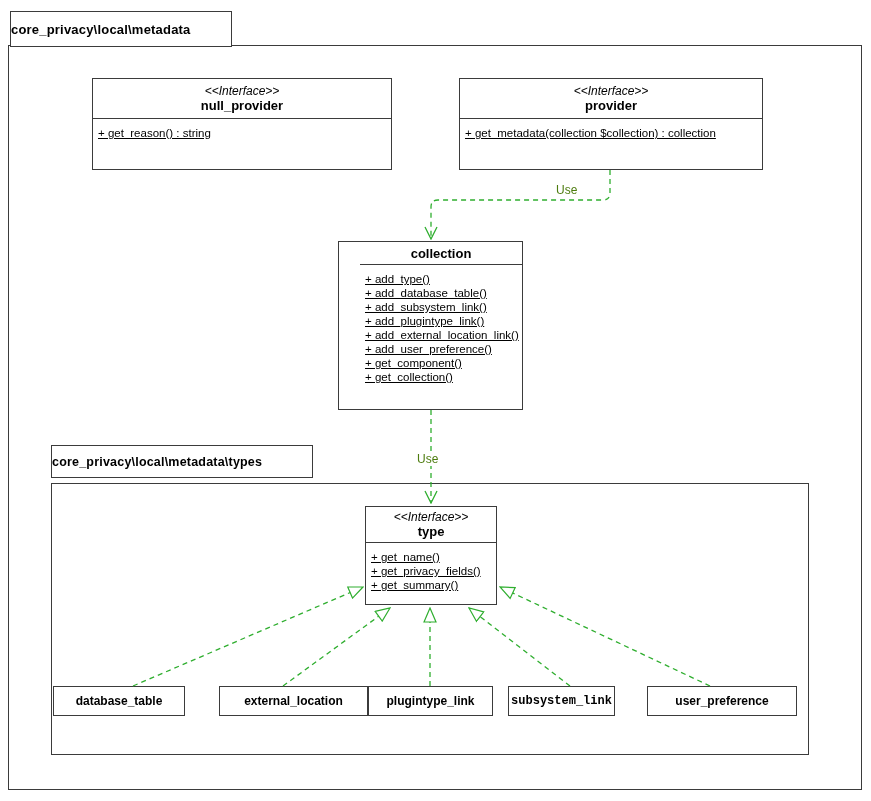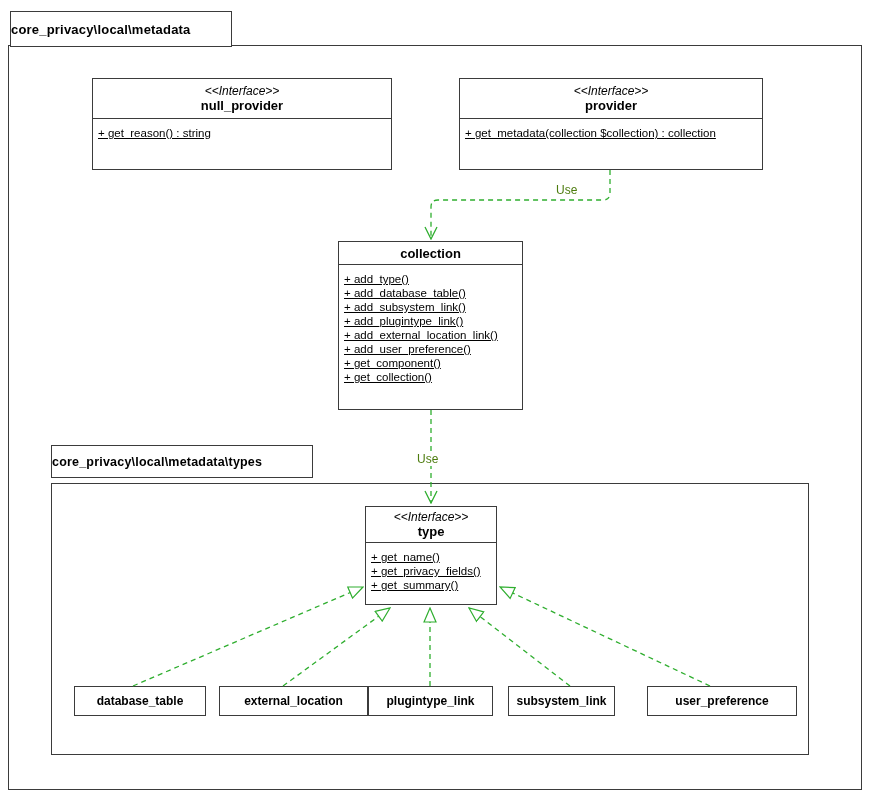--- a/index.html
+++ b/index.html
@@ -63,21 +63,21 @@
   <div class="uml-box" style="left:459px;top:78px;width:304px;height:92px;">
     <div class="uml-head" style="height:40px;">
       <div class="stereotype">&lt;&lt;Interface&gt;&gt;</div>
       <div class="cls-name">provider</div>
     </div>
     <div class="methods">
       <div>+ get_metadata(collection $collection) : collection</div>
     </div>
   </div>
 
-  <div class="uml-box" style="left:338px;top:241px;width:185px;height:169px;">
+  <div class="uml-box" style="left:338px;top:241px;width:185px;height:169px;padding-left:21px;">
     <div class="uml-head" style="height:23px;">
       <div class="cls-name">collection</div>
     </div>
     <div class="methods">
       <div>+ add_type()</div>
       <div>+ add_database_table()</div>
       <div>+ add_subsystem_link()</div>
       <div>+ add_plugintype_link()</div>
       <div>+ add_external_location_link()</div>
       <div>+ add_user_preference()</div>
@@ -91,30 +91,30 @@
       <div class="stereotype">&lt;&lt;Interface&gt;&gt;</div>
       <div class="cls-name">type</div>
     </div>
     <div class="methods">
       <div>+ get_name()</div>
       <div>+ get_privacy_fields()</div>
       <div>+ get_summary()</div>
     </div>
   </div>
 
-  <div class="leaf" style="left:74px;top:686px;width:132px;height:30px;">
+  <div class="leaf" style="left:53px;top:686px;width:132px;height:30px;">
     <span>database_table</span>
   </div>
   <div class="leaf" style="left:219px;top:686px;width:149px;height:30px;">
     <span>external_location</span>
   </div>
   <div class="leaf" style="left:368px;top:686px;width:125px;height:30px;">
     <span>plugintype_link</span>
   </div>
-  <div class="leaf" style="left:508px;top:686px;width:107px;height:30px;">
+  <div class="leaf" style="left:508px;top:686px;width:107px;height:30px;font-family:Liberation Mono, monospace;">
     <span>subsystem_link</span>
   </div>
   <div class="leaf" style="left:647px;top:686px;width:150px;height:30px;">
     <span>user_preference</span>
   </div>
 
   <div class="edge-label" style="left:556px;top:183px;">Use</div>
   <div class="edge-label masked" style="left:415px;top:452px;">Use</div>
 
   <svg id="edges" width="871" height="801" viewBox="0 0 871 801">

